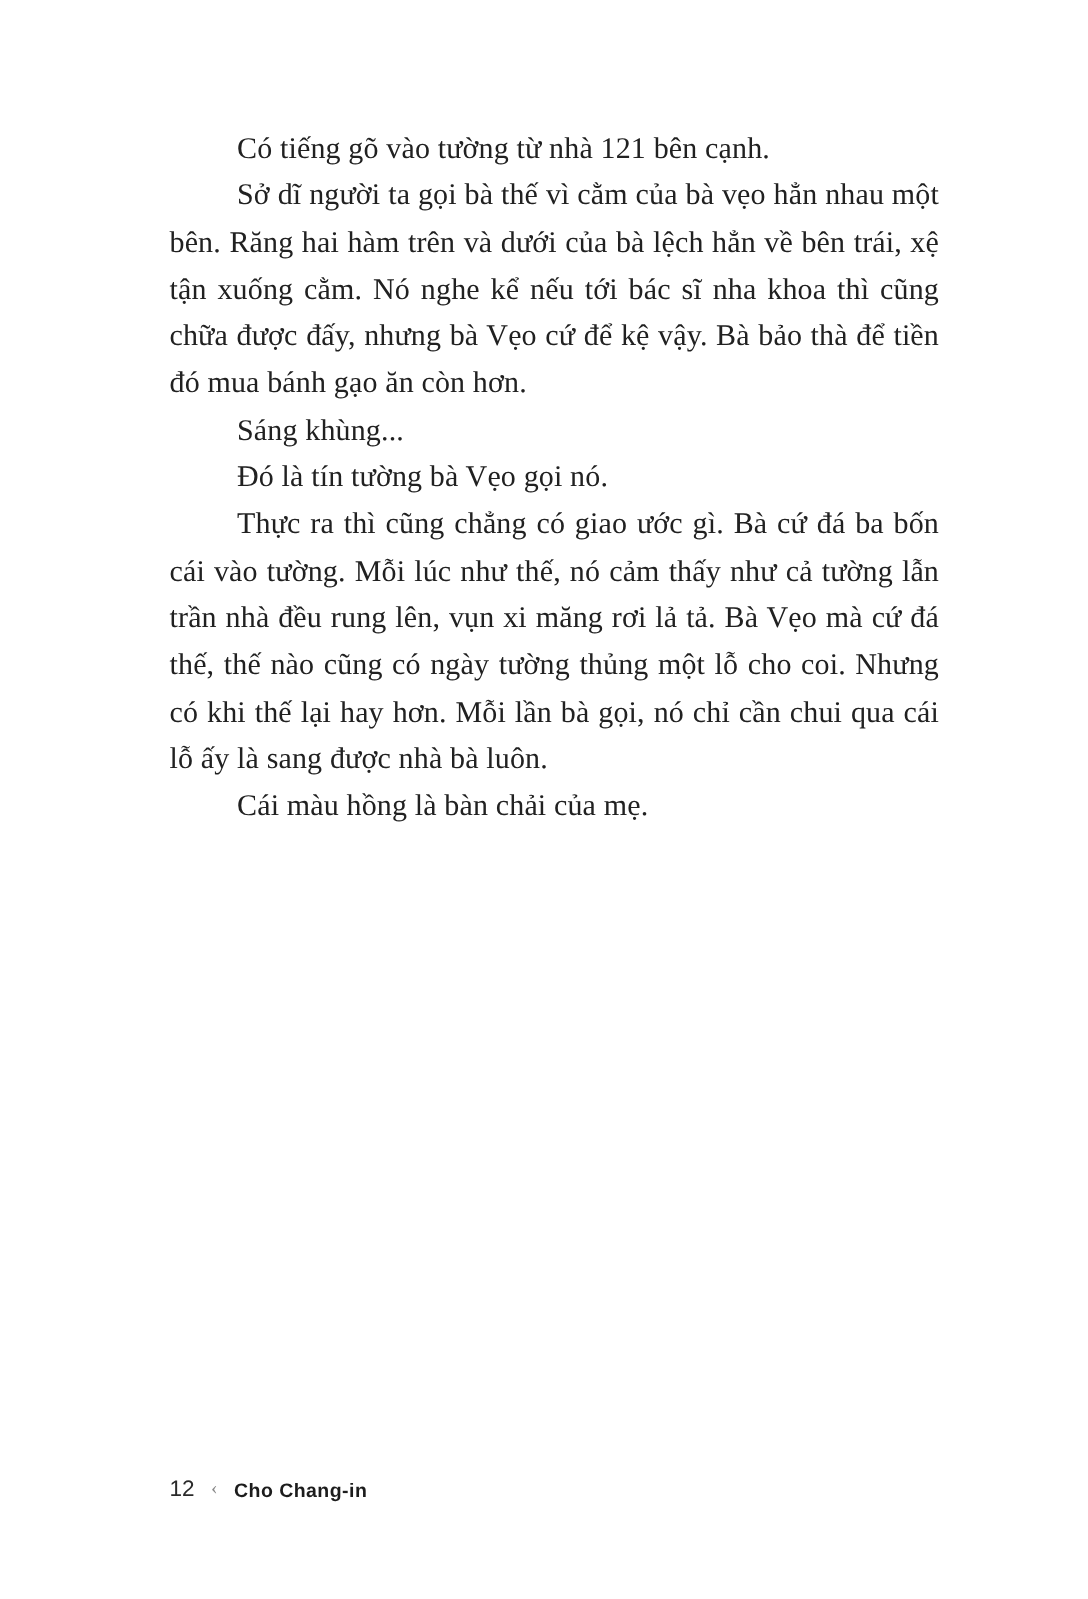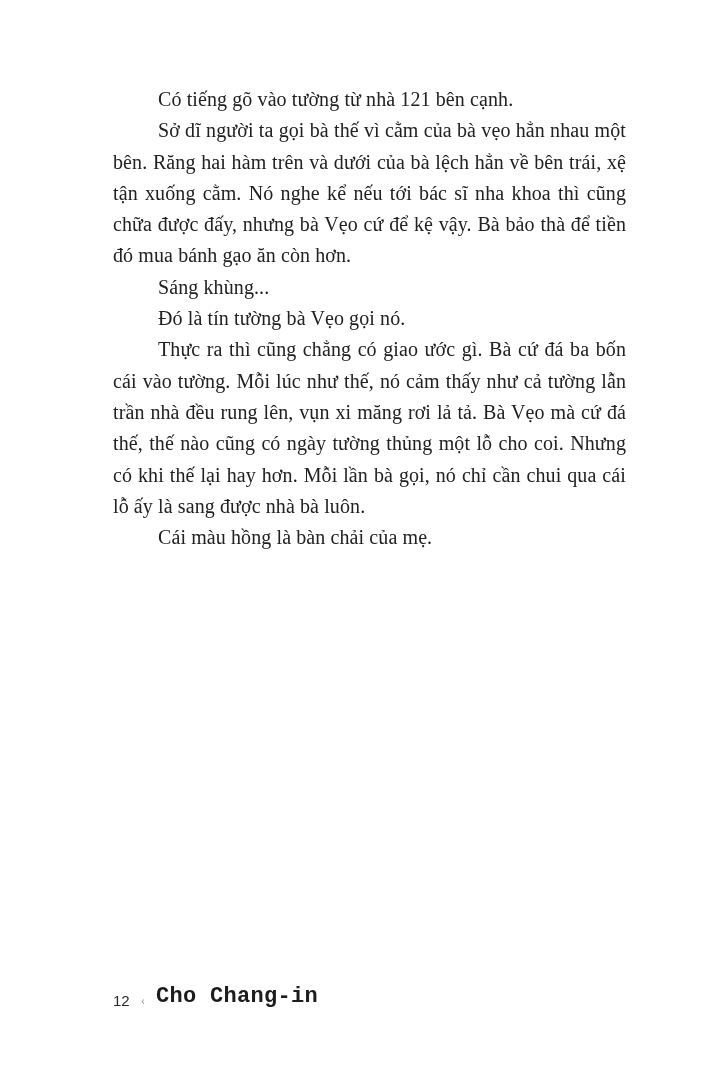--- a/index.html
+++ b/index.html
@@ -45,23 +45,23 @@
     font-family: "Liberation Sans", sans-serif;
     font-size: 15px;
     color: #2a2a2a;
   }
   .sep {
     font-size: 13px;
     color: #8a8a8a;
     transform: translateY(-1px);
   }
   .author {
-    font-family: Liberation Mono, monospace;
+    font-family: Liberation Sans, sans-serif;
     font-weight: bold;
-    font-size: 22px;
+    font-size: 13px;
     color: #1c1c1c;
     letter-spacing: 0.3px;
   }
 </style>
 </head>
 <body>
 
 <div class="page">
 
   <div class="text-block">

